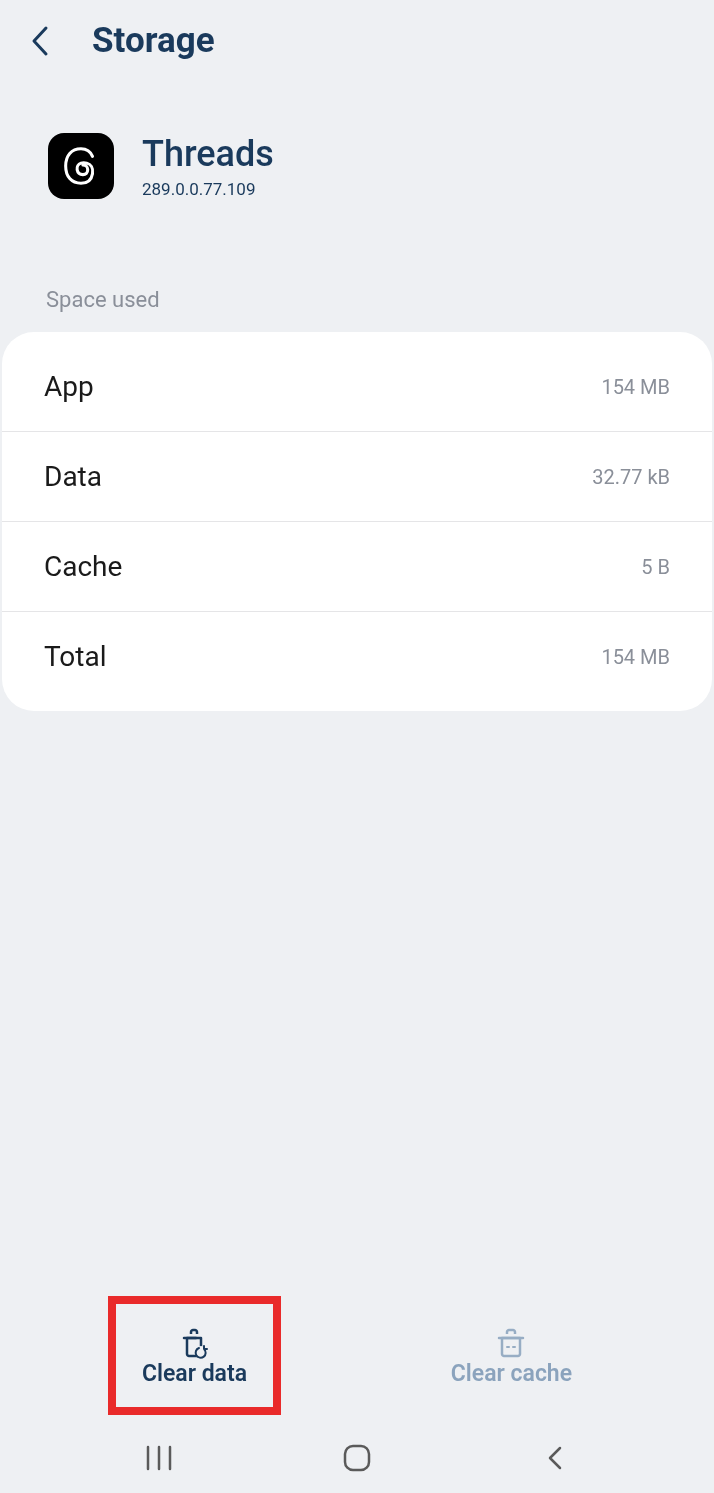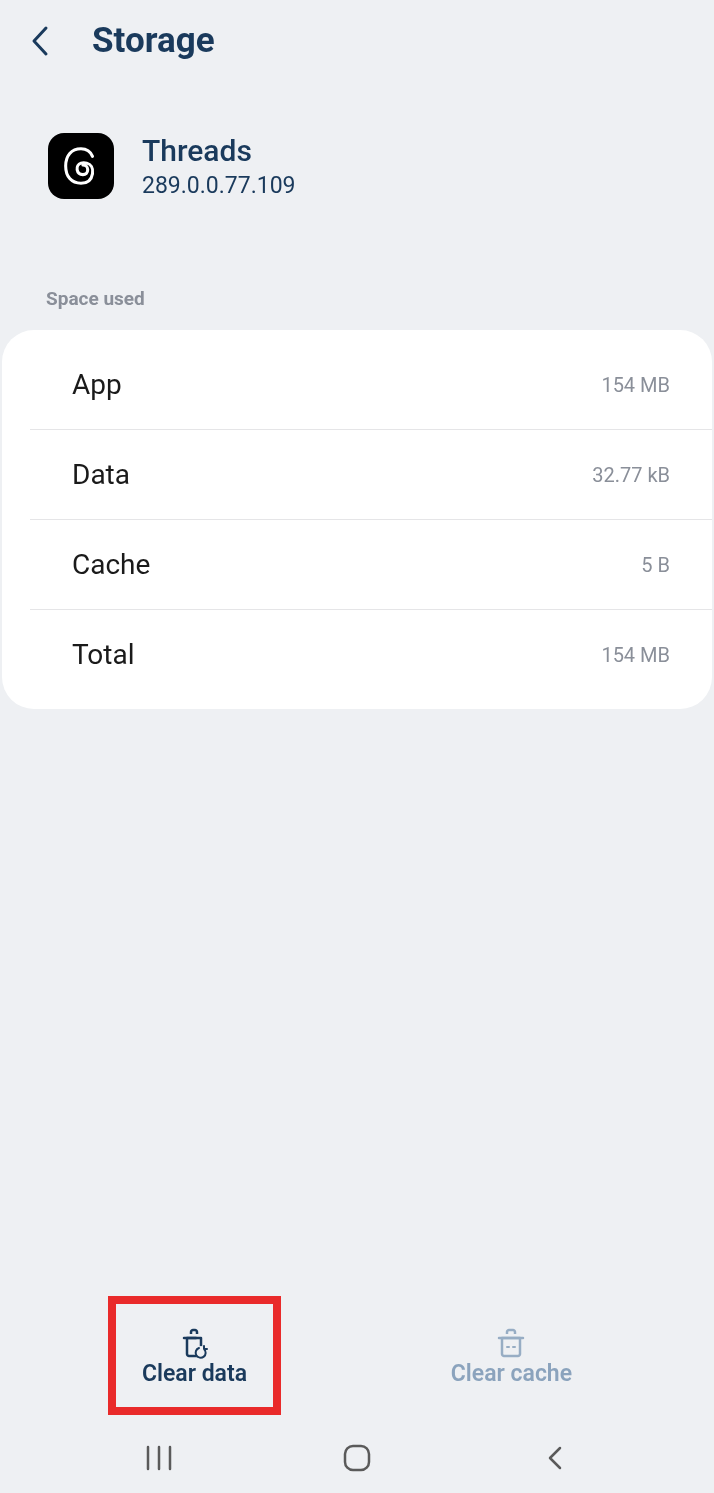--- a/index.html
+++ b/index.html
@@ -60,52 +60,50 @@
       width: 46px;
       height: 46px;
     }
     
     .app-details {
       display: flex;
       flex-direction: column;
     }
     
     .app-name {
-      font-size: 30px;
+      font-size: 36px;
       font-weight: 500;
       color: #1a3a5c;
     }
     
     .app-version {
-      font-size: 23px;
+      font-size: 17px;
       color: #1a3a5c;
       margin-top: 4px;
     }
     
     .section-title {
-      font-size: 19px;
+      font-size: 22px;
       color: #8a8f99;
       padding: 44px 46px 20px 46px;
-      font-weight: bold;
     }
     
     .card {
       background: #fff;
       border-radius: 32px;
       margin: 0 2px;
       padding: 10px 0;
     }
     
     .row {
       display: flex;
       justify-content: space-between;
       align-items: center;
       padding: 28px 42px;
       border-bottom: 1px solid #e5e5e7;
-      margin-left: 28px;
     }
     
     .row:last-child {
       border-bottom: none;
     }
     
     .row-label {
       font-size: 28px;
       color: #1a1a1a;
     }

